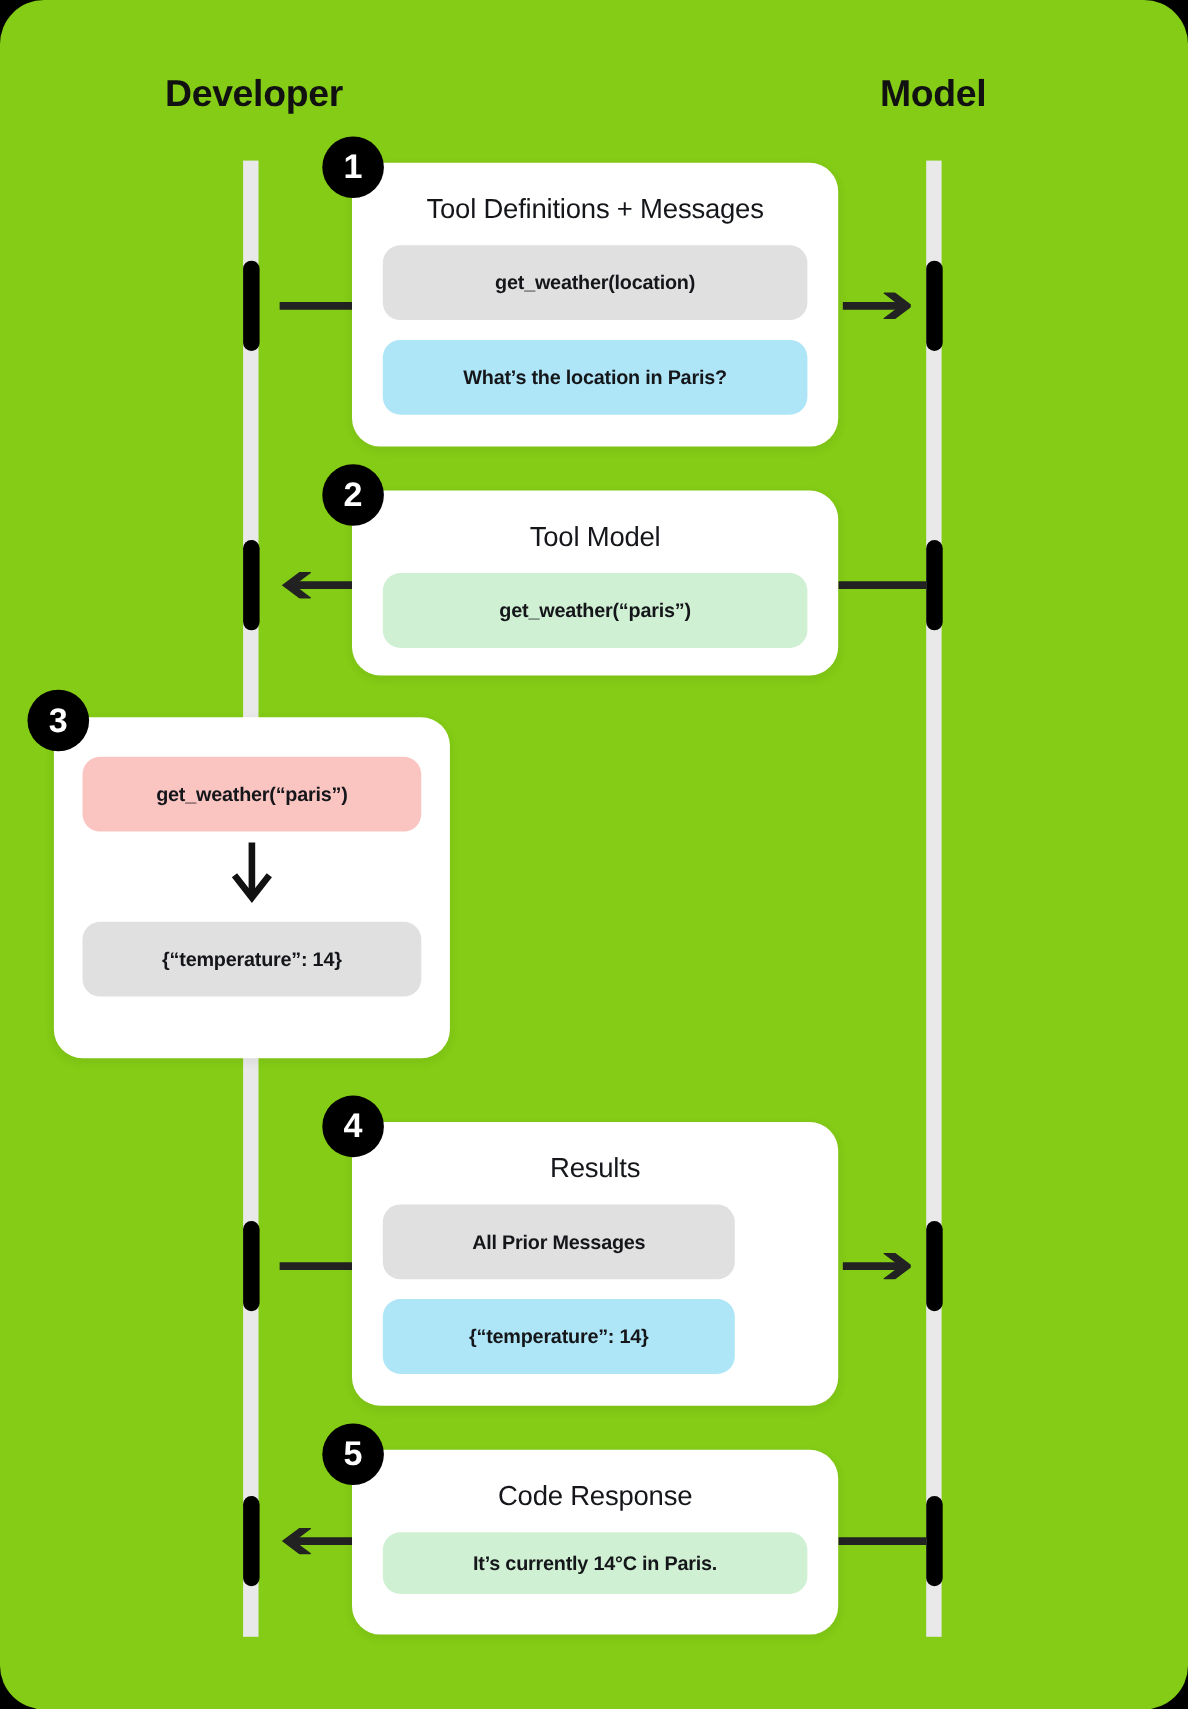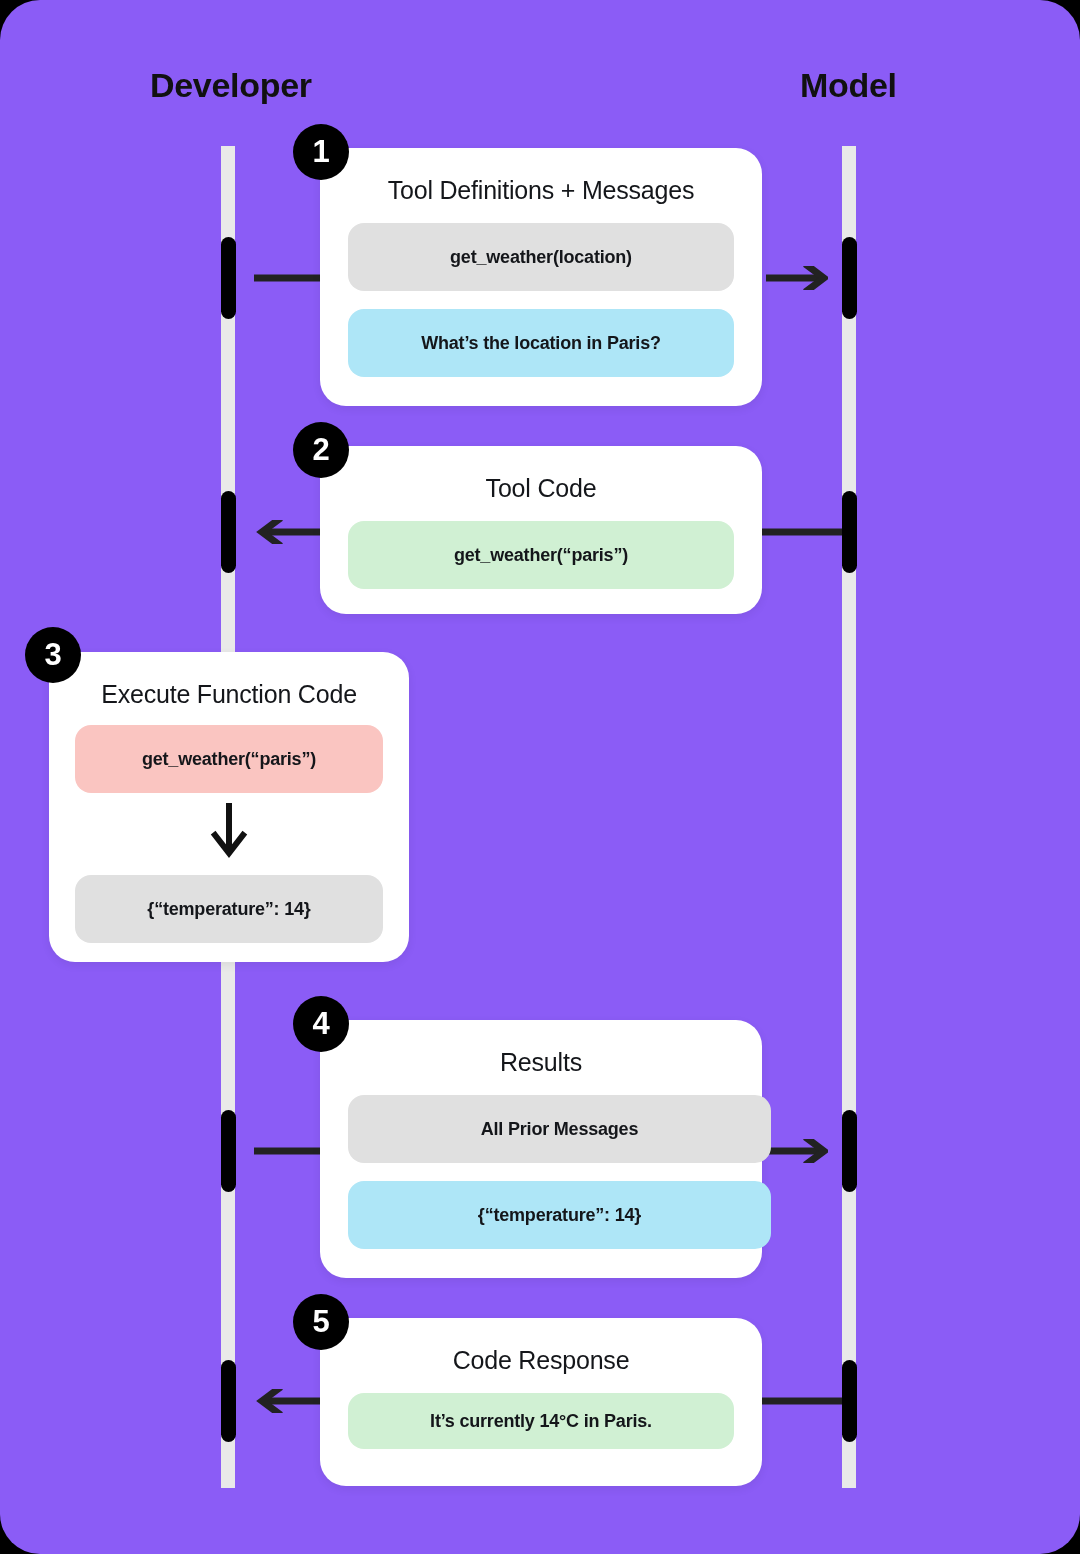--- a/index.html
+++ b/index.html
@@ -11,21 +11,21 @@
     width: 1080px;
     height: 1554px;
     font-family: "Liberation Sans", sans-serif;
     -webkit-font-smoothing: antialiased;
   }
 
   #stage {
     position: relative;
     width: 1080px;
     height: 1554px;
-    background: #8b5cf6;
+    background: #84cc16;
     border-radius: 40px;
     overflow: hidden;
     box-sizing: border-box;
   }
 
   
   .col-header {
     position: absolute;
     font-size: 34px;
     font-weight: 700;
@@ -124,21 +124,21 @@
   #card-3 .pill { width: 308px; height: 68px; margin-top: 16px; }
   .down-arrow-wrap {
     display: flex;
     justify-content: center;
     margin-top: 8px;
   }
 
   
   #card-4 { left: 320px; top: 1020px; width: 442px; height: 258px; padding: 20px 28px 24px; }
   #card-4 .card-title { margin-top: 8px; }
-  #card-4 .pill { width: 423px; height: 68px; margin-top: 18px; }
+  #card-4 .pill { width: 320px; height: 68px; margin-top: 18px; }
 
   
   #card-5 { left: 320px; top: 1318px; width: 442px; height: 168px; padding: 20px 28px 24px; }
   #card-5 .card-title { margin-top: 8px; }
   #card-5 .pill { width: 386px; height: 56px; margin-top: 18px; }
 
   
   .sw-grey  { background: #e0e0e0; }
   .sw-blue  { background: #aee6f7; }
   .sw-green { background: #d0f0d3; }
@@ -221,27 +221,26 @@
 
   <div class="badge" style="left:293px; top:124px;">1</div>
   <div id="card-1" class="card">
     <p class="card-title">Tool Definitions + Messages</p>
     <div class="pill sw-grey">get_weather(location)</div>
     <div class="pill sw-blue">What’s the location in Paris?</div>
   </div>
 
   <div class="badge" style="left:293px; top:422px;">2</div>
   <div id="card-2" class="card">
-    <p class="card-title">Tool Code</p>
+    <p class="card-title">Tool Model</p>
     <div class="pill sw-green">get_weather(“paris”)</div>
   </div>
 
   <div class="badge" style="left:25px; top:627px;">3</div>
   <div id="card-3" class="card">
-    <p class="card-title">Execute Function Code</p>
     <div class="pill sw-pink">get_weather(“paris”)</div>
     <div class="down-arrow-wrap">
       <svg width="40" height="58" viewBox="0 0 40 58">
         <line x1="20" y1="2" x2="20" y2="48" stroke="#111" stroke-width="6"></line>
         <polyline points="6,34 20,52 34,34" fill="none" stroke="#111" stroke-width="6" stroke-linecap="square" stroke-linejoin="miter"></polyline>
       </svg>
     </div>
     <div class="pill sw-grey">{“temperature”: 14}</div>
   </div>
 

